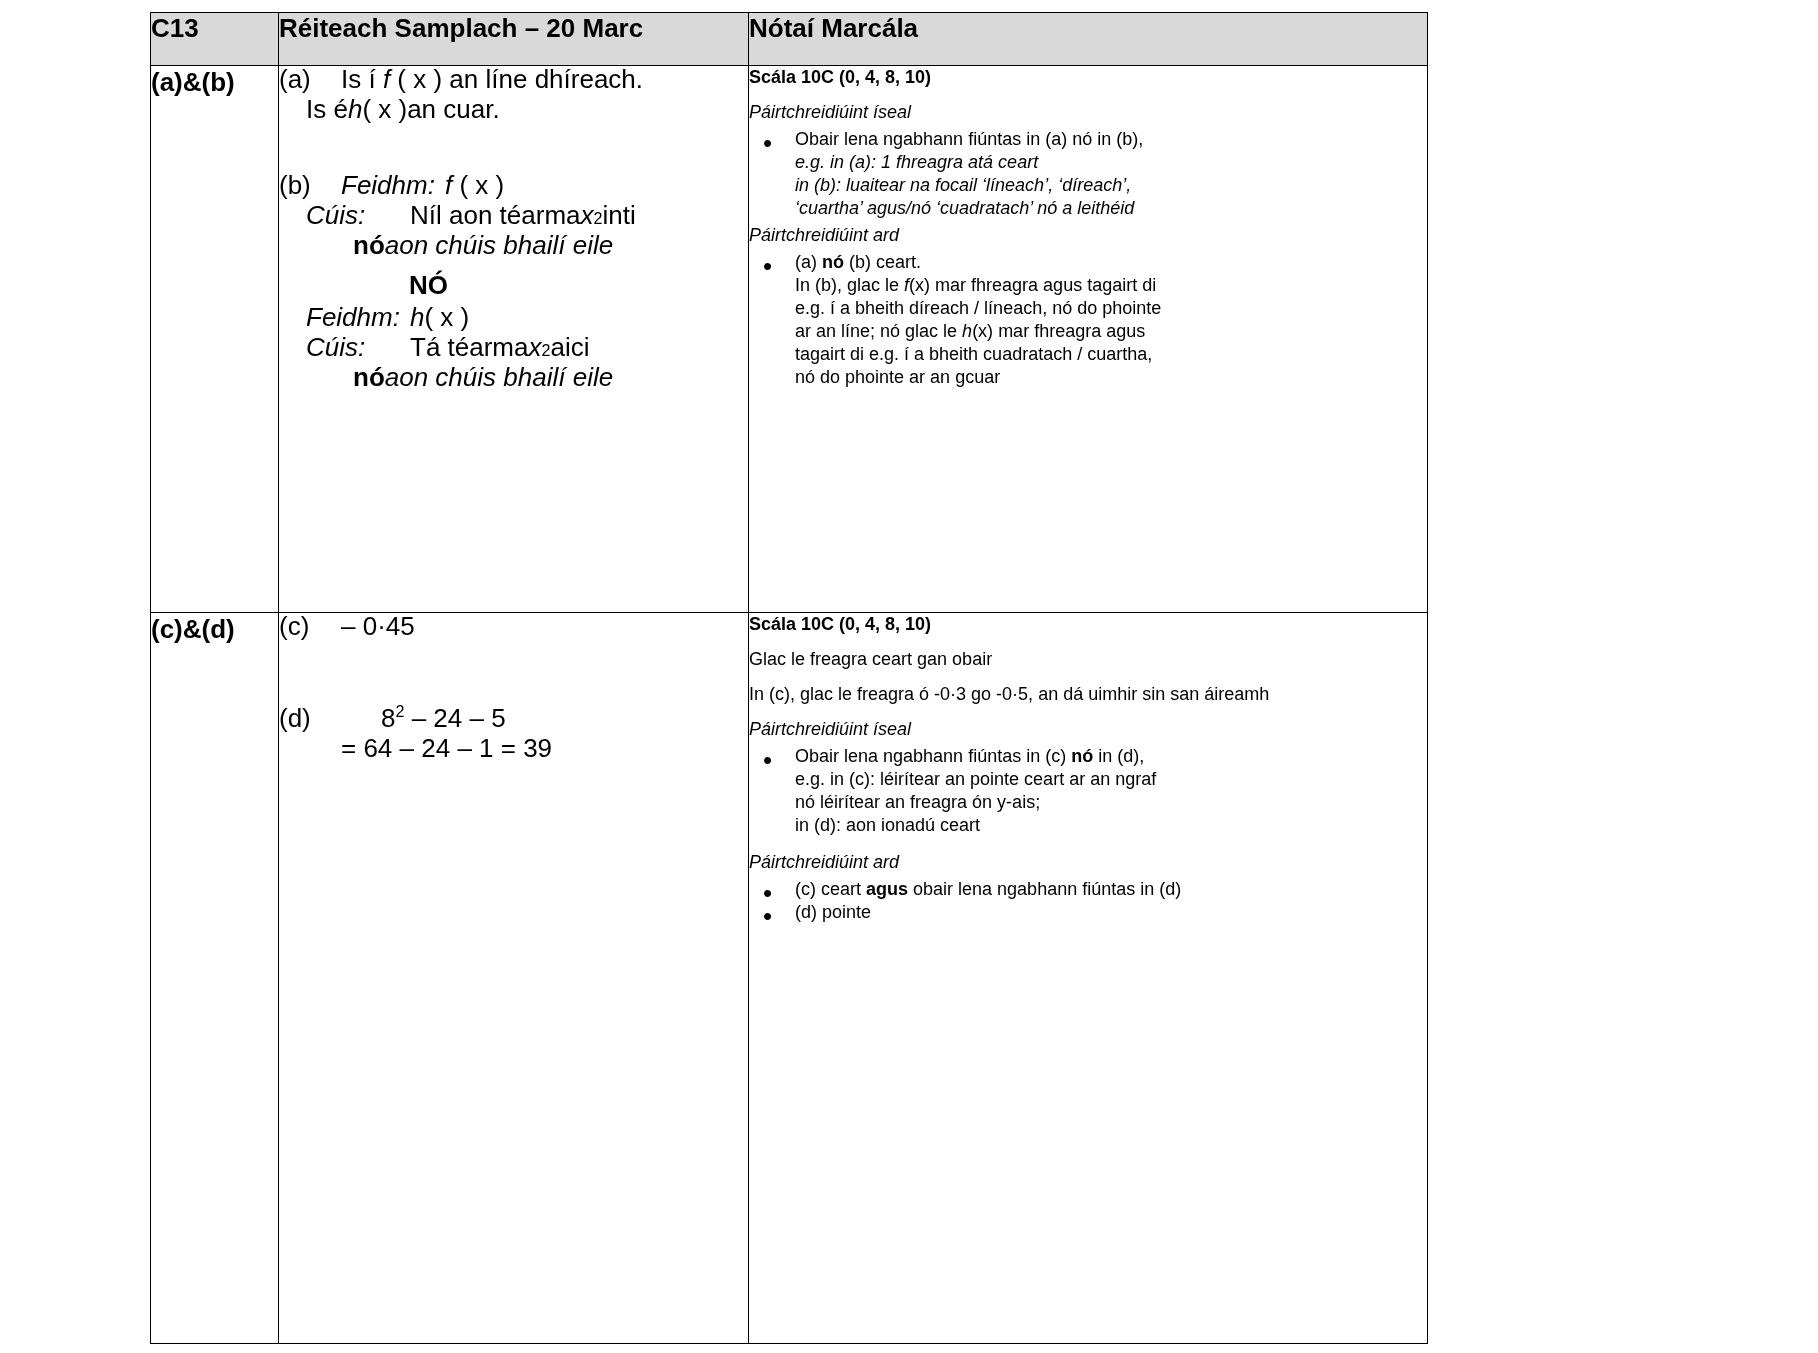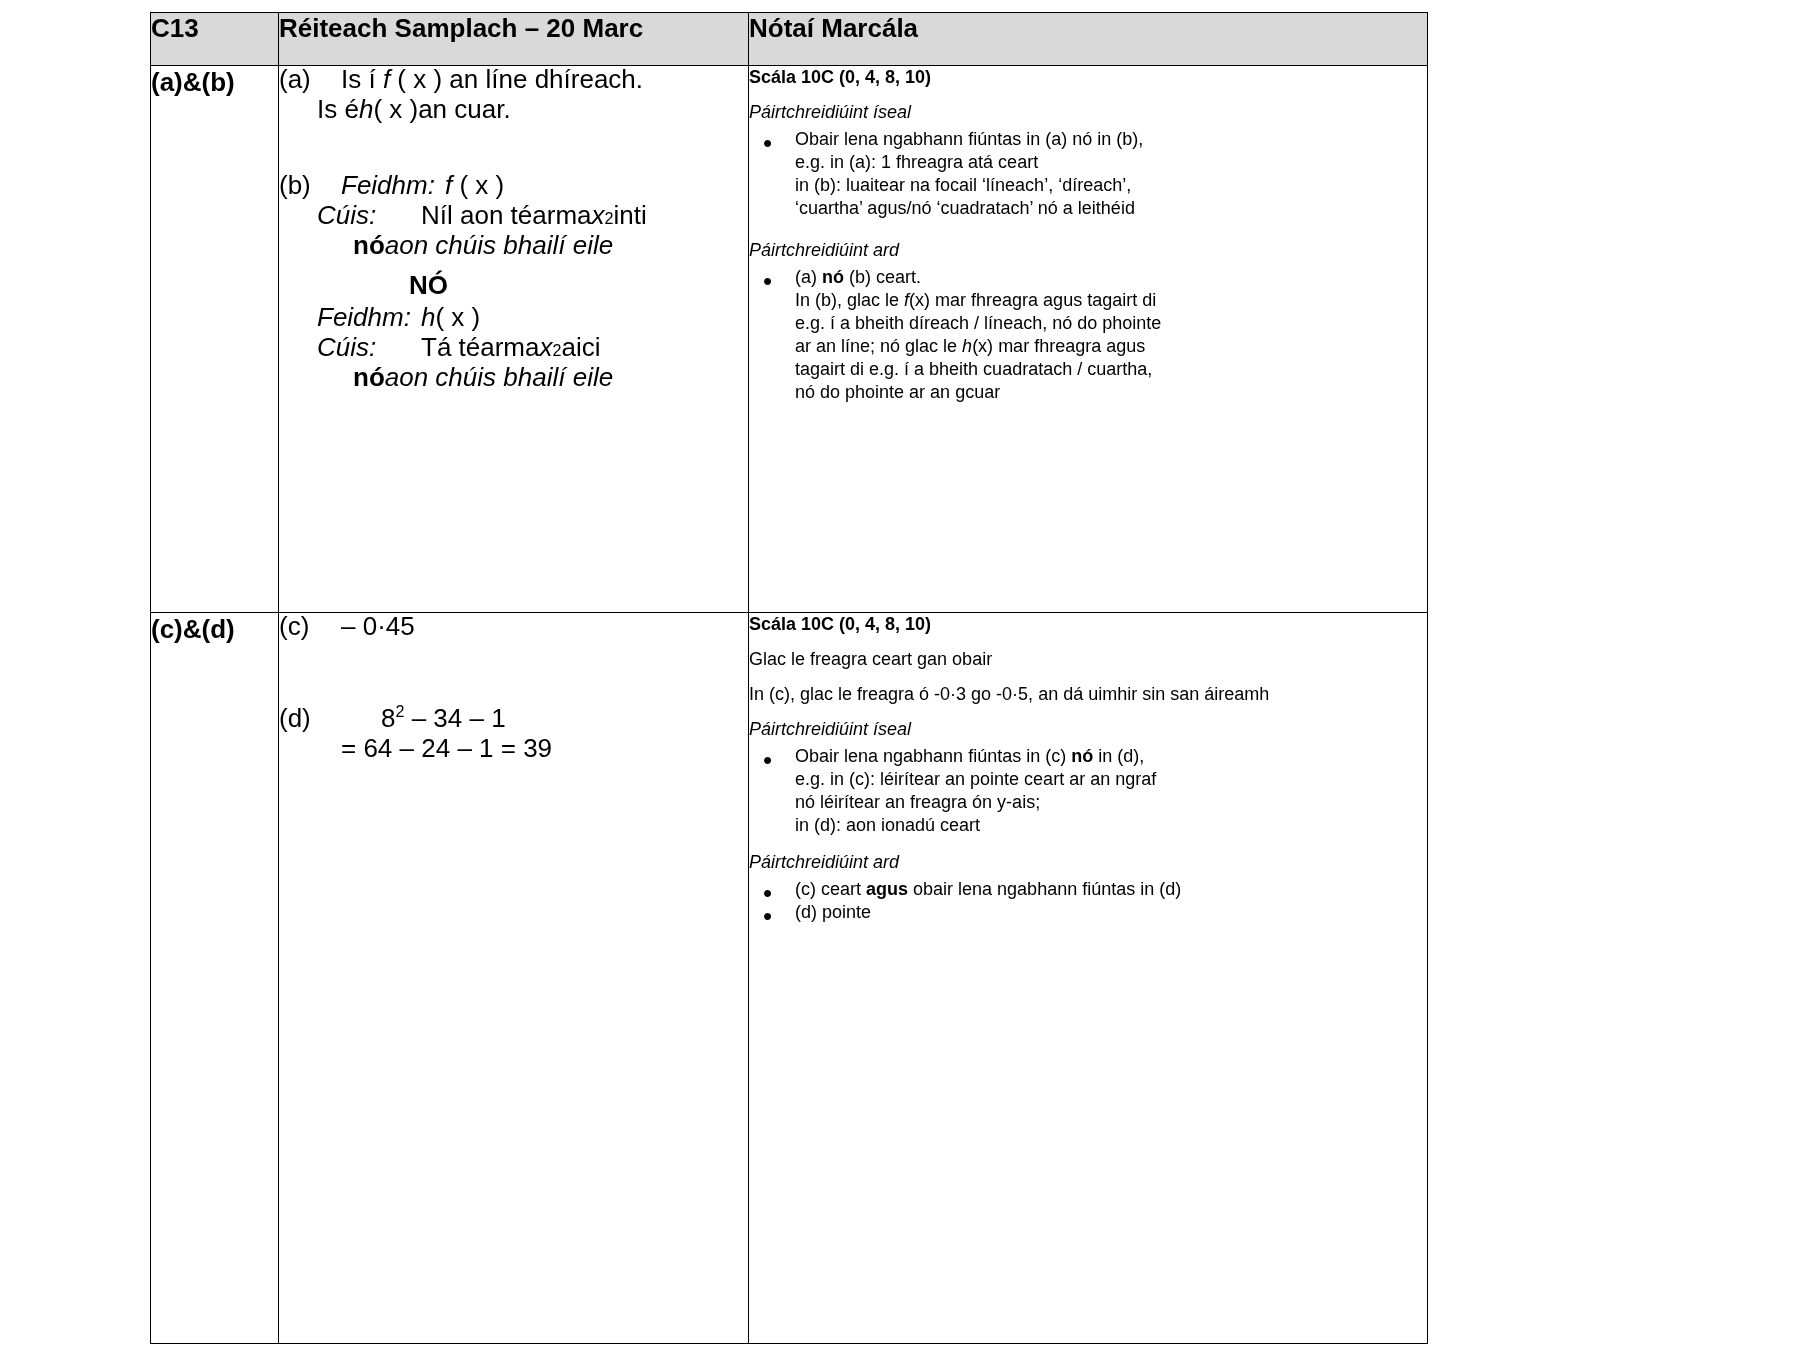--- a/index.html
+++ b/index.html
@@ -76,21 +76,21 @@
     align-items: baseline;
     margin-bottom: 4px;
     white-space: nowrap;
   }
   .sol-tag {
     display: inline-block;
     width: 62px;
     flex: 0 0 62px;
   }
   .sol-body { flex: 1 1 auto; }
-  .indent { margin-left: 38px; }
+  .indent { margin-left: 27px; }
   .gap-md { height: 46px; }
   .gap-lg { height: 62px; }
 
   .it { font-style: italic; }
   .bd { font-weight: bold; }
   .mathvar { font-style: italic; }
   .no-center {
     text-align: center;
     font-weight: bold;
     font-size: 26px;
@@ -234,21 +234,21 @@
 
           <div class="scale">Scála 10C (0, 4, 8, 10)</div>
 
           <div class="sub-it">Páirtchreidiúint íseal</div>
 
           <ul class="bullet-list">
             <li>
               <span>Obair lena ngabhann fiúntas in (a) nó in (b),</span>
             </li>
           </ul>
-          <div style="margin-top:-14px; margin-bottom:19px;">
+          <div style="margin-top:-14px; margin-bottom:4px;font-style:italic;">
             <div class="cont-line">e.g. in (a): 1 fhreagra atá ceart</div>
             <div class="cont-line">in (b): luaitear na focail ‘líneach’, ‘díreach’,</div>
             <div class="cont-line">‘cuartha’ agus/nó ‘cuadratach’ nó a leithéid</div>
           </div>
 
           <div class="sub-it">Páirtchreidiúint ard</div>
 
           <ul class="bullet-list">
             <li>
               <span>(a) </span><span class="bd">nó</span><span> (b) ceart.</span>
@@ -273,21 +273,21 @@
 
           <div class="sol-line">
             <span class="sol-tag">(c)</span>
             <span class="sol-body">– 0·45</span>
           </div>
 
           <div class="gap-lg"></div>
 
           <div class="sol-line">
             <span class="sol-tag">(d)</span>
-            <span class="sol-body" style="padding-left:40px"><span>8</span><sup class="sups">2</sup><span> – 34 – 1</span></span>
+            <span class="sol-body" style="padding-left:40px"><span>8</span><sup class="sups">2</sup><span> – 24 – 5</span></span>
           </div>
 
           <div class="sol-line" style="padding-left:62px">
             <span>= 64 – 24 – 1   = 39</span>
           </div>
 
         </td>
 
         <td class="notes-cell">
 

